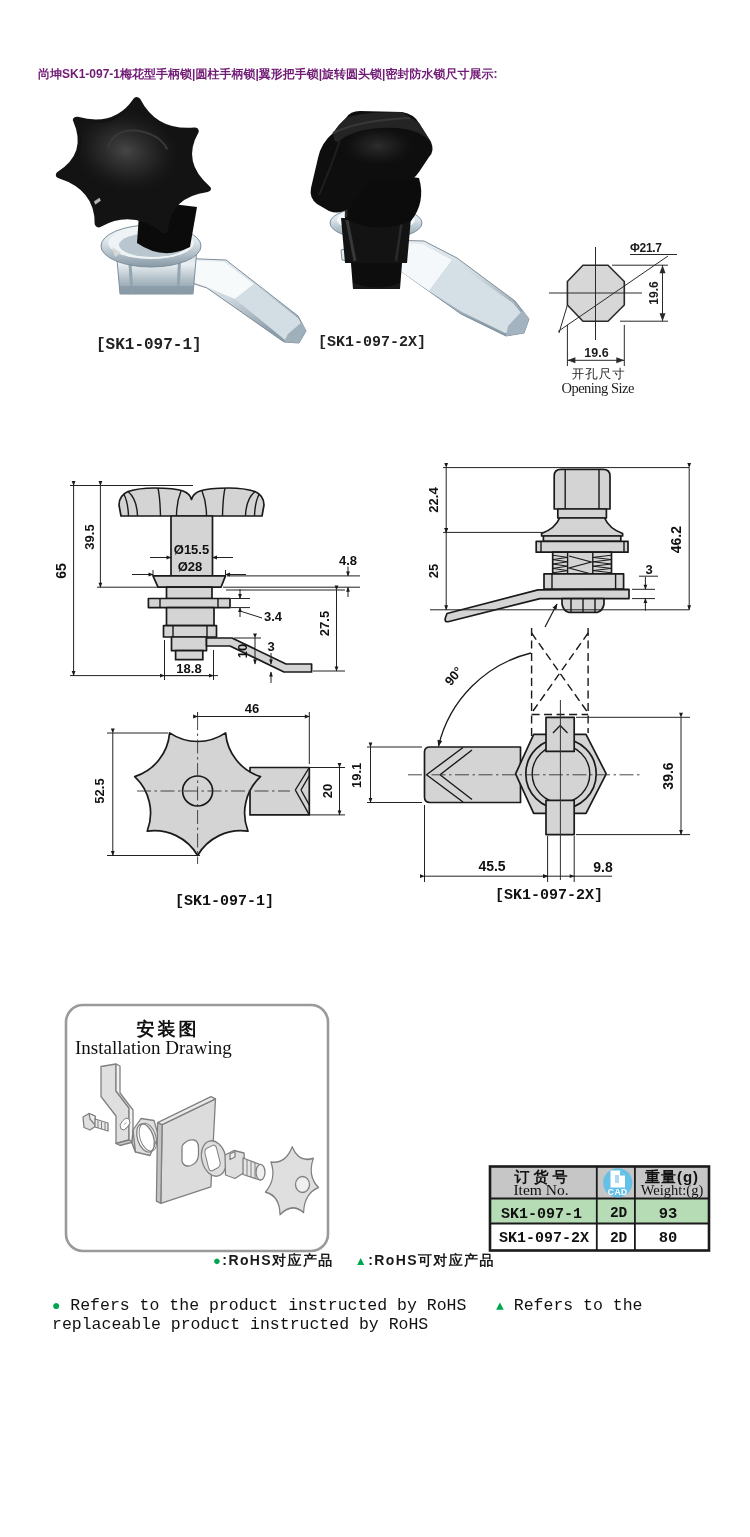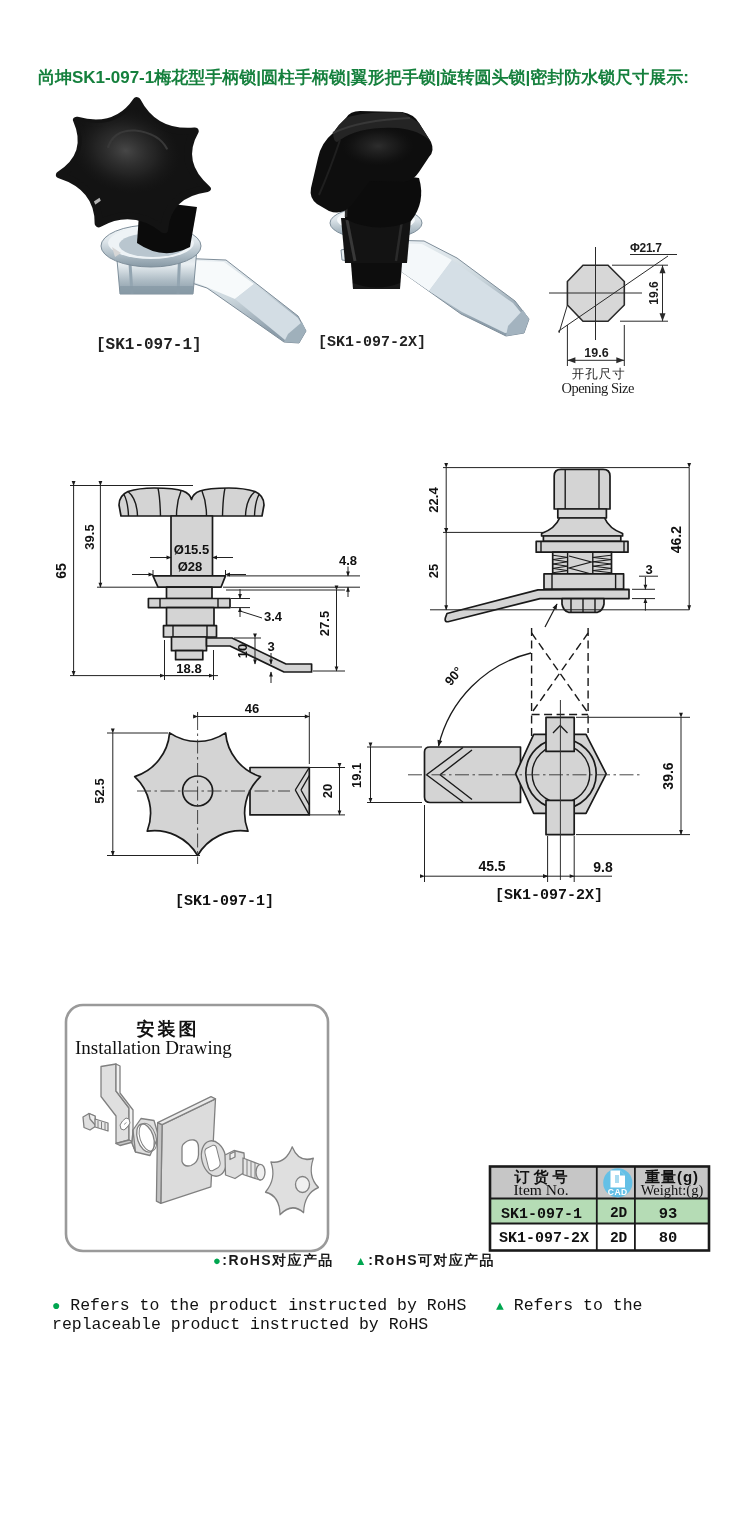--- a/index.html
+++ b/index.html
@@ -1,21 +1,21 @@
 <!DOCTYPE html>
 <html><head>
 <meta charset="utf-8">
 <style>
   html,body{margin:0;padding:0;background:#fff;}
   body{width:750px;height:1537px;position:relative;font-family:"Liberation Sans",sans-serif;overflow:hidden;}
   .abs{position:absolute;}
 </style>
 </head>
 <body>
-<div class="abs" style="left:38px;top:66px;font-size:17px;font-weight:bold;color:#15803d;">尚坤SK1-097-1梅花型手柄锁|圆柱手柄锁|翼形把手锁|旋转圆头锁|密封防水锁尺寸展示:</div>
+<div class="abs" style="left:38px;top:66px;font-size:12px;font-weight:bold;color:#701a75;">尚坤SK1-097-1梅花型手柄锁|圆柱手柄锁|翼形把手锁|旋转圆头锁|密封防水锁尺寸展示:</div>
 
 <svg class="abs" style="left:0;top:90px;" width="750" height="320" viewBox="0 90 750 320">
 <defs>
  <radialGradient id="kshine" cx="50%" cy="50%" r="50%">
    <stop offset="0%" stop-color="#474747"></stop>
         <stop offset="55%" stop-color="#2b2b2b" stop-opacity="0.7"></stop>
         <stop offset="100%" stop-color="#1a1a1a" stop-opacity="0"></stop>
  </radialGradient>
  <linearGradient id="chrome1" x1="0" y1="0" x2="0" y2="1">
    <stop offset="0%" stop-color="#f4f8fa"></stop>

